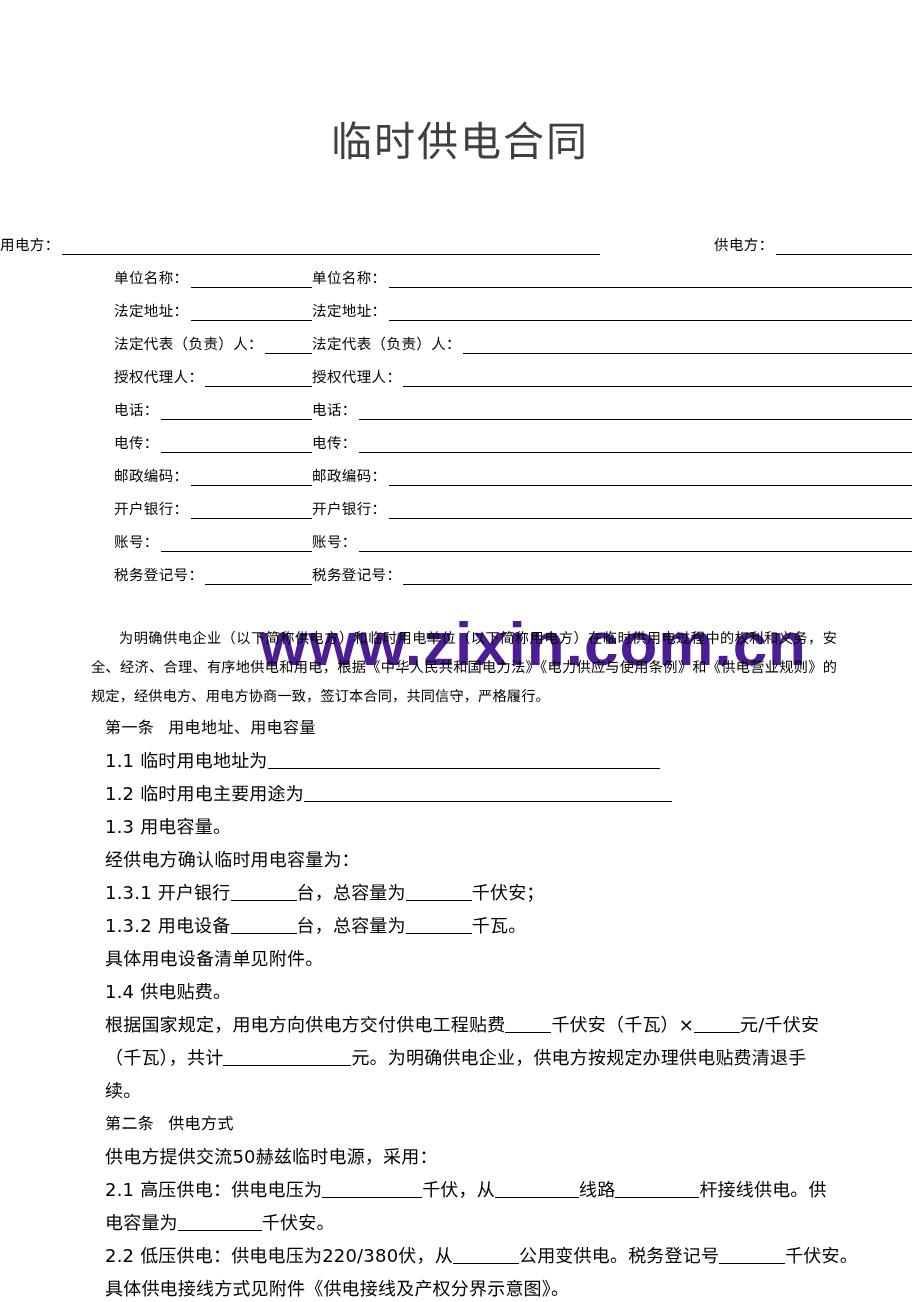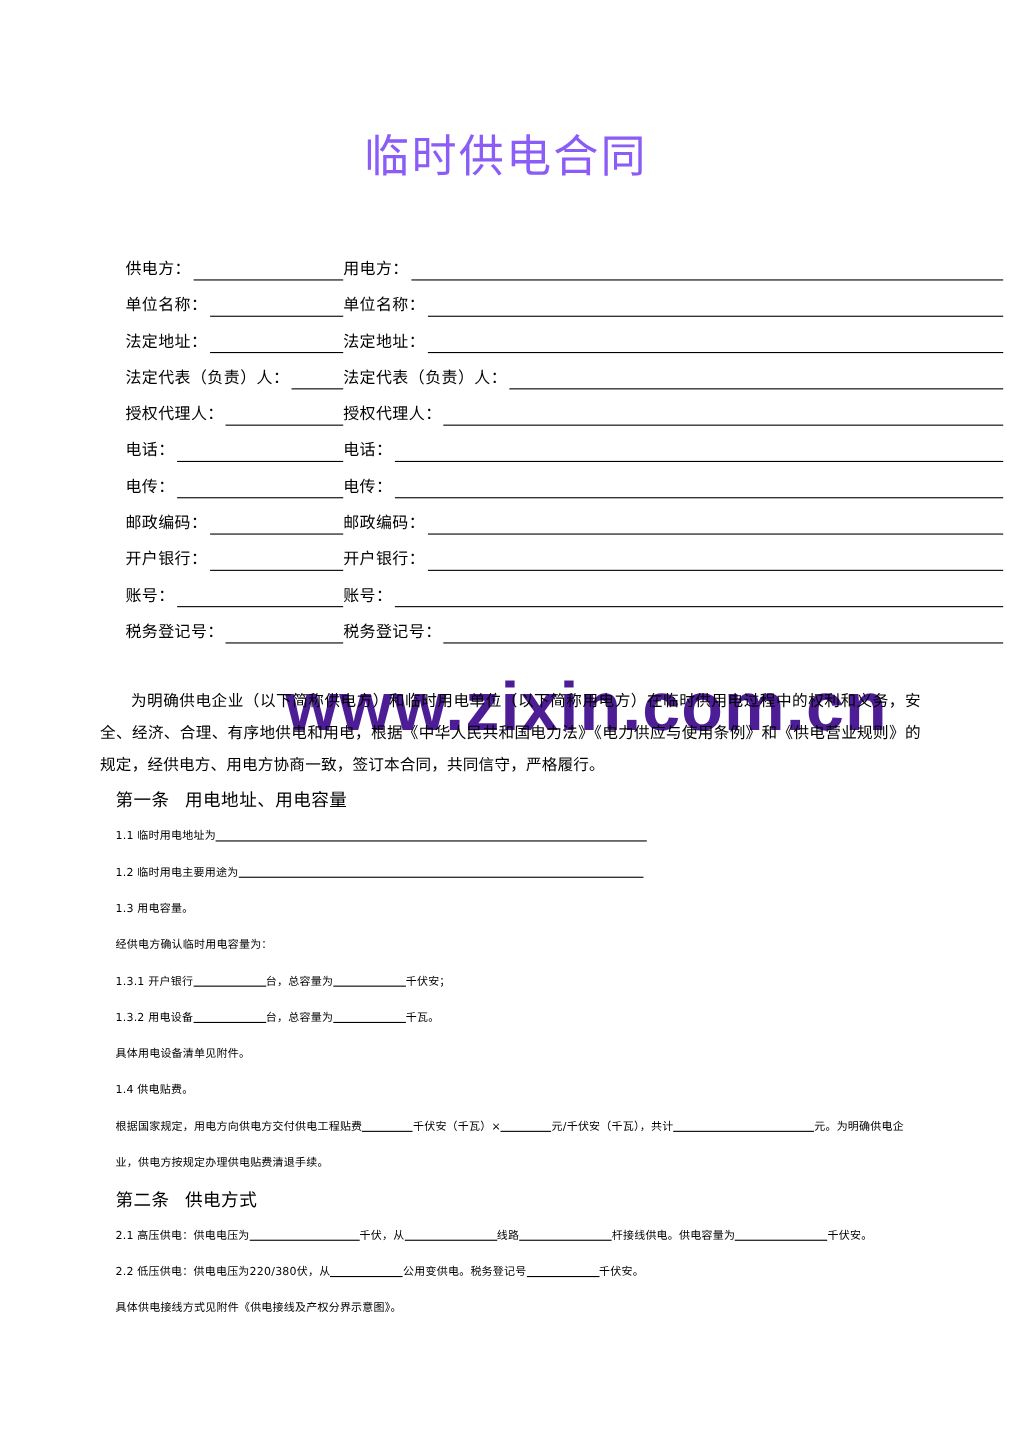--- a/index.html
+++ b/index.html
@@ -106,21 +106,21 @@
   .p.indent { text-indent: 28px; }
   .clause-head {
     font-size: 16px;
     line-height: 33px;
     margin: 0;
     text-indent: 14px;
     letter-spacing: 0.4px;
   }
   .clause-head .gap { display: inline-block; width: 14px; }
   .item {
-    font-size: 10px;
+    font-size: 18px;
     line-height: 33px;
     margin: 0;
     letter-spacing: 0.2px;
     white-space: nowrap;
   }
   .item.wrapable { white-space: normal; }
   .item.ind { padding-left: 14px; }
   
   .bl {
     display: inline-block;
@@ -136,31 +136,31 @@
   .bl-xs  { width: 46px; }
   .bl-fee { width: 128px; }
 </style>
 </head>
 <body>
 
 <div id="page">
 
   <div id="watermark">www.zixin.com.cn</div>
 
-  <div id="doc-title" style="color: #8b5cf6;">临时供电合同</div>
+  <div id="doc-title" style="color: #404040;">临时供电合同</div>
 
   <div id="parties">
 
     <div class="party-row">
+      <div class="party-col right">
+        <span class="f-label">用电方：</span>
+        <span class="f-line"></span>
+      </div>
       <div class="party-col left">
         <span class="f-label">供电方：</span>
-        <span class="f-line"></span>
-      </div>
-      <div class="party-col right">
-        <span class="f-label">用电方：</span>
         <span class="f-line"></span>
       </div>
     </div>
 
     <div class="party-row">
       <div class="party-col left">
         <span class="f-label">单位名称：</span>
         <span class="f-line"></span>
       </div>
       <div class="party-col right">
@@ -303,20 +303,21 @@
     <p class="item ind">1.4 供电贴费。</p>
 
     <p class="item ind wrapable">
       <span>根据国家规定，用电方向供电方交付供电工程贴费</span><span class="bl bl-xs"></span><span>千伏安（千瓦）×</span><span class="bl bl-xs"></span><span>元/千伏安（千瓦），共计</span><span class="bl bl-fee"></span><span>元。为明确供电企业，供电方按规定办理供电贴费清退手续。</span>
     </p>
 
     <p class="clause-head">
       <span>第二条</span><span class="gap"></span><span>供电方式</span>
     </p>
 
+    <p class="item ind">供电方提供交流50赫兹临时电源，采用：</p>
 
     <p class="item ind wrapable">
       <span>2.1 高压供电：供电电压为</span><span class="bl bl-l"></span><span>千伏，从</span><span class="bl bl-m"></span><span>线路</span><span class="bl bl-m"></span><span>杆接线供电。供电容量为</span><span class="bl bl-m"></span><span>千伏安。</span>
     </p>
 
     <p class="item ind">
       <span>2.2 低压供电：供电电压为220/380伏，从</span><span class="bl bl-s"></span><span>公用变供电。税务登记号</span><span class="bl bl-s"></span><span>千伏安。</span>
     </p>
 
     <p class="item ind">具体供电接线方式见附件《供电接线及产权分界示意图》。</p>

